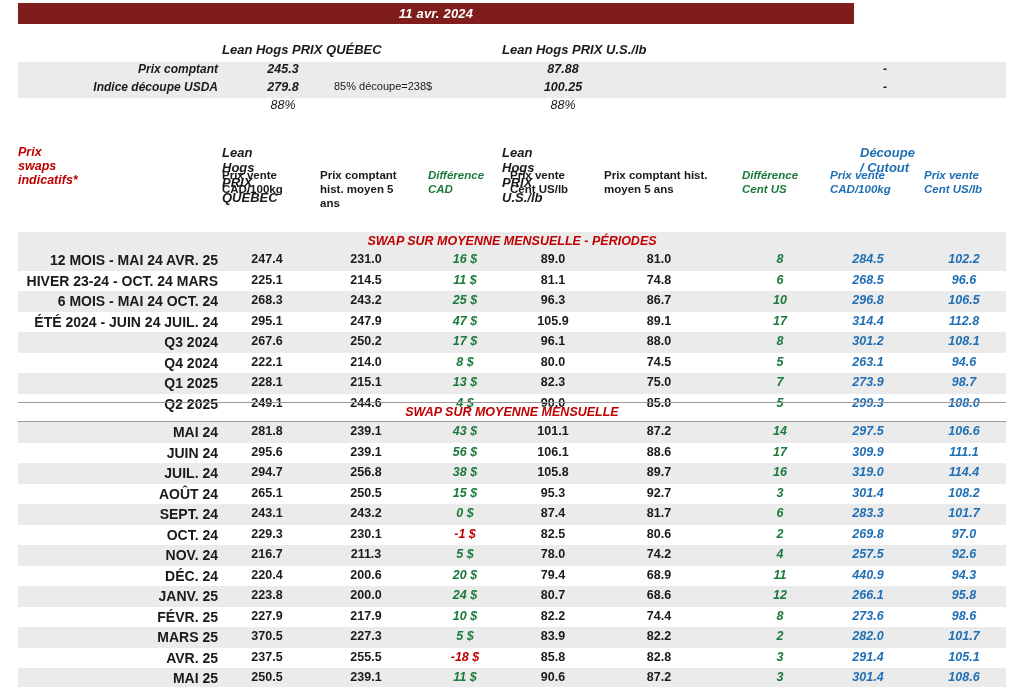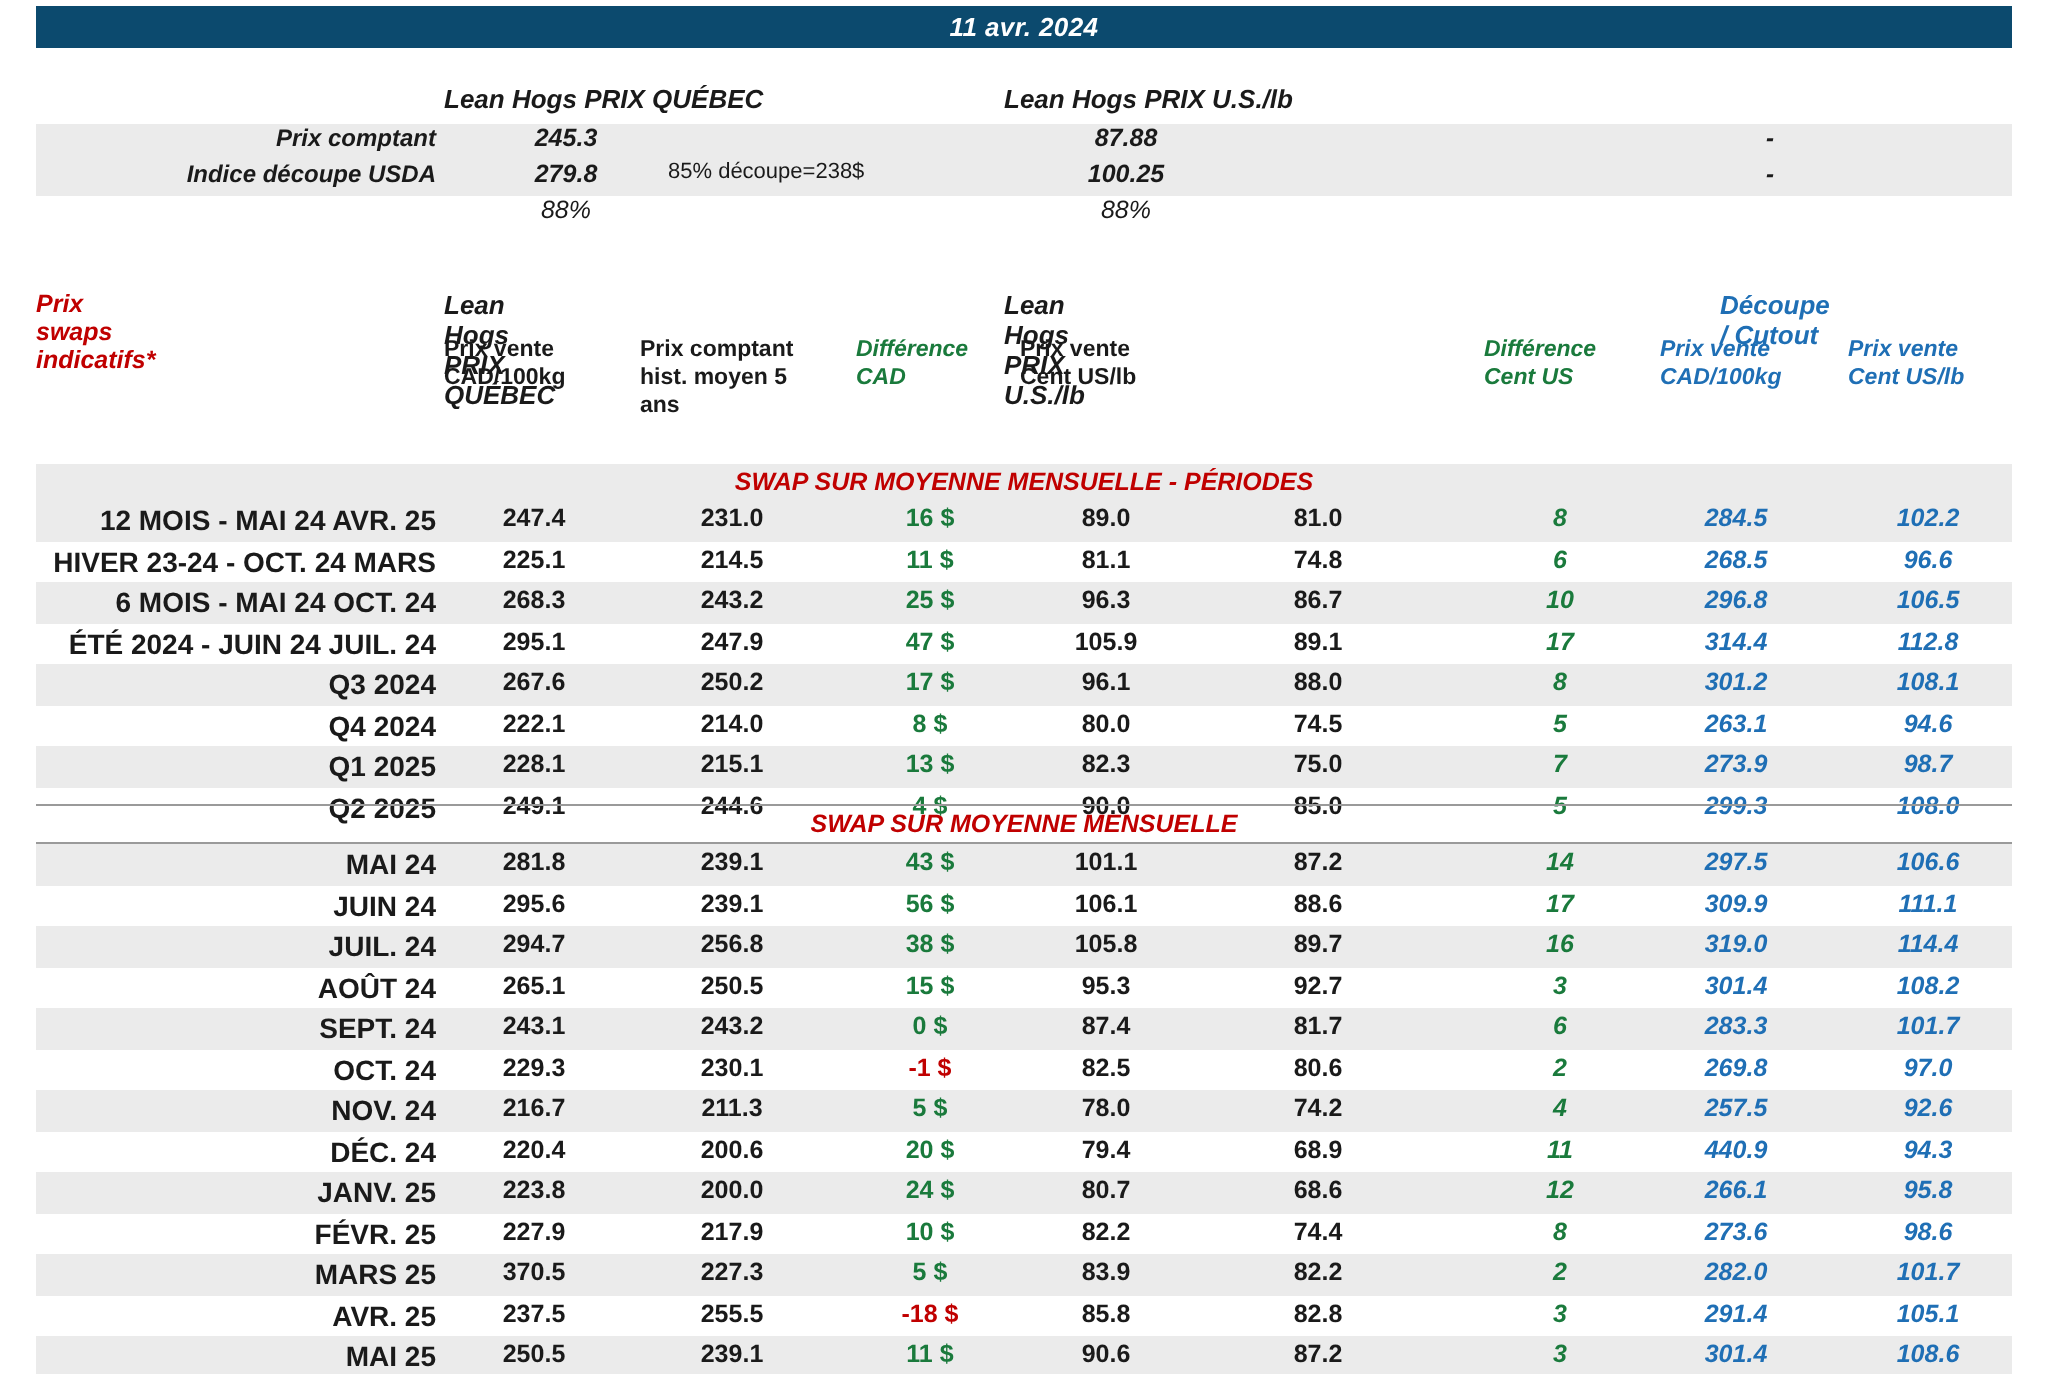--- a/index.html
+++ b/index.html
@@ -19,23 +19,23 @@
     position: relative;
     width: 1024px;
     height: 687px;
   }
 
   
   .titlebar {
     position: absolute;
     left: 18px;
     top: 3px;
-    width: 988px;
+    width: 836px;
     height: 21px;
-    background: #0c4a6e;
+    background: #7f1d1d;
     color: #ffffff;
     font-weight: bold;
     font-style: italic;
     font-size: 13px;
     display: flex;
     align-items: center;
     justify-content: center;
     letter-spacing: .2px;
   }
 
@@ -216,21 +216,21 @@
   .row .label {
     left: 0;
     width: 200px;
     text-align: right;
     font-weight: bold;
     font-size: 14px;
     color: #1a1a1a;
   }
   .row .n1 { left: 204px; width: 90px; text-align: center; font-weight: bold; }
   .row .n2 { left: 302px; width: 92px; text-align: center; font-weight: bold; }
-  .row .d1 { left: 410px; width: 74px; text-align: center; font-weight: bold; }
+  .row .d1 { left: 410px; width: 74px; text-align: center; font-weight: bold; font-style: italic; }
   .row .n3 { left: 492px; width: 86px; text-align: center; font-weight: bold; }
   .row .n4 { left: 586px; width: 110px; text-align: center; font-weight: bold; }
   .row .d2 { left: 724px; width: 76px; text-align: center; font-weight: bold; font-style: italic; }
   .row .n5 { left: 812px; width: 76px; text-align: center; font-weight: bold; font-style: italic; color:#1F6FB5;}
   .row .n6 { left: 906px; width: 80px; text-align: center; font-weight: bold; font-style: italic; color:#1F6FB5;}
 
   .pos { color: #1a7a3c; }
   .neg { color: #c00000; }
   .zero { color: #1a7a3c; }
 </style>
@@ -283,20 +283,24 @@
       <div>hist. moyen 5</div>
       <div>ans</div>
     </div>
     <div class="ch ch-c3 green">
       <div>Différence</div>
       <div>CAD</div>
     </div>
     <div class="ch ch-c4">
       <div>Prix vente</div>
       <div>Cent US/lb</div>
+    </div>
+    <div class="ch ch-c5">
+      <div>Prix comptant hist.</div>
+      <div>moyen 5 ans</div>
     </div>
     <div class="ch ch-c6 green">
       <div>Différence</div>
       <div>Cent US</div>
     </div>
     <div class="ch ch-c7 blue">
       <div>Prix vente</div>
       <div>CAD/100kg</div>
     </div>
     <div class="ch ch-c8 blue">

